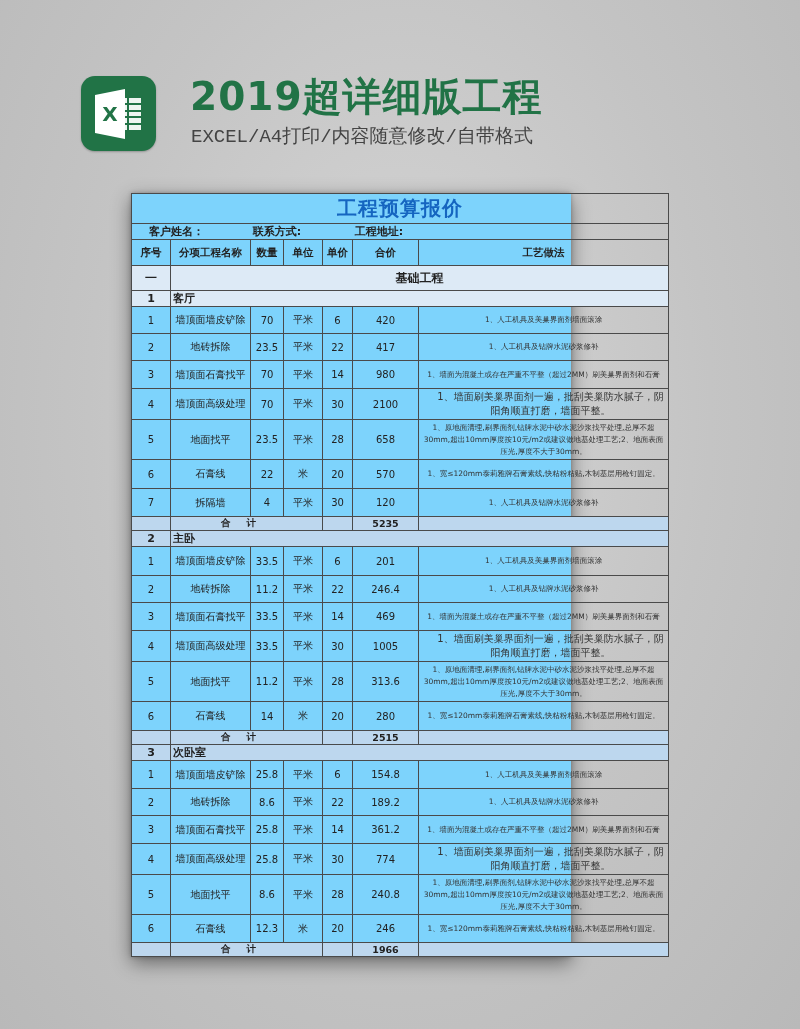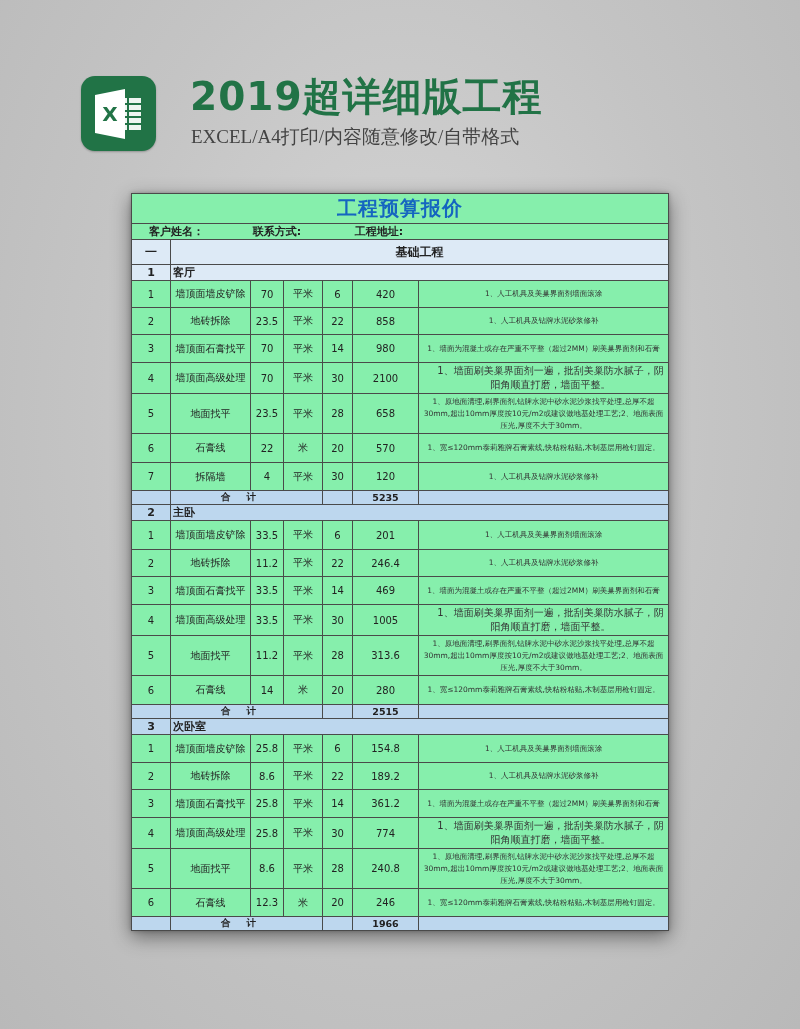--- a/index.html
+++ b/index.html
@@ -29,26 +29,26 @@
     font-family: "DejaVu Sans", sans-serif;
   }
   .banner-title {
     position: absolute; left: 190px; top: 74px;
     font-size: 39px; font-weight: bold; color: #217346; letter-spacing: 1px;
     font-family: "DejaVu Sans", sans-serif; line-height: 1.2; white-space: nowrap;
   }
   .banner-sub {
     position: absolute; left: 191px; top: 126px;
     font-size: 19px; color: #444; line-height: 1.2; white-space: nowrap;
-    font-family: Liberation Serif, serif;
+    font-family: Liberation Mono, monospace;
   }
   
   .sheet-wrap {
-    position: absolute; left: 131px; top: 193px; width: 538px;
-    background: #86efac;
+    position: absolute; left: 131px; top: 193px; width: 440px;
+    background: #7dd3fc;
     box-shadow: 0 6px 18px rgba(0,0,0,0.45), 0 0 4px rgba(0,0,0,0.25);
   }
   table { border-collapse: collapse; width: 537px; table-layout: fixed; }
   td {
     border: 1px solid #4a4a4a; font-size: 10px; color: #222; text-align: center;
     vertical-align: middle; padding: 0 2px; overflow: hidden;
     font-family: "DejaVu Sans", sans-serif;
   }
   .title-cell {
     height: 30px; font-size: 20px; font-weight: bold; color: #1565c0;
@@ -107,20 +107,29 @@
       <tr>
         <td colspan="7" class="title-cell">工程预算报价</td>
       </tr>
       <tr>
         <td colspan="7" class="info-cell">
           <span style="width:100px">客户姓名：</span>
           <span style="width:98px">联系方式:</span>
           <span>工程地址:</span>
         </td>
       </tr>
+      <tr class="hdr">
+        <td>序号</td>
+        <td>分项工程名称</td>
+        <td>数量</td>
+        <td>单位</td>
+        <td>单价</td>
+        <td>合价</td>
+        <td>工艺做法</td>
+      </tr>
       <tr class="cat">
         <td>一</td>
         <td colspan="6">基础工程</td>
       </tr>
     <tr class="sec light">
           <td>1</td>
           <td colspan="6" class="sec-name">客厅</td>
         </tr>
         <tr class="item" style="height: 27px;">
           <td>1</td>
@@ -130,21 +139,21 @@
           <td>6</td>
           <td>420</td>
           <td class="method">1、人工机具及美巢界面剂墙面滚涂</td>
         </tr>
         <tr class="item" style="height: 27px;">
           <td>2</td>
           <td>地砖拆除</td>
           <td>23.5</td>
           <td>平米</td>
           <td>22</td>
-          <td>858</td>
+          <td>417</td>
           <td class="method">1、人工机具及钻牌水泥砂浆修补</td>
         </tr>
         <tr class="item" style="height: 28px;">
           <td>3</td>
           <td>墙顶面石膏找平</td>
           <td>70</td>
           <td>平米</td>
           <td>14</td>
           <td>980</td>
           <td class="method">1、墙面为混凝土或存在严重不平整（超过2MM）刷美巢界面剂和石膏</td>

